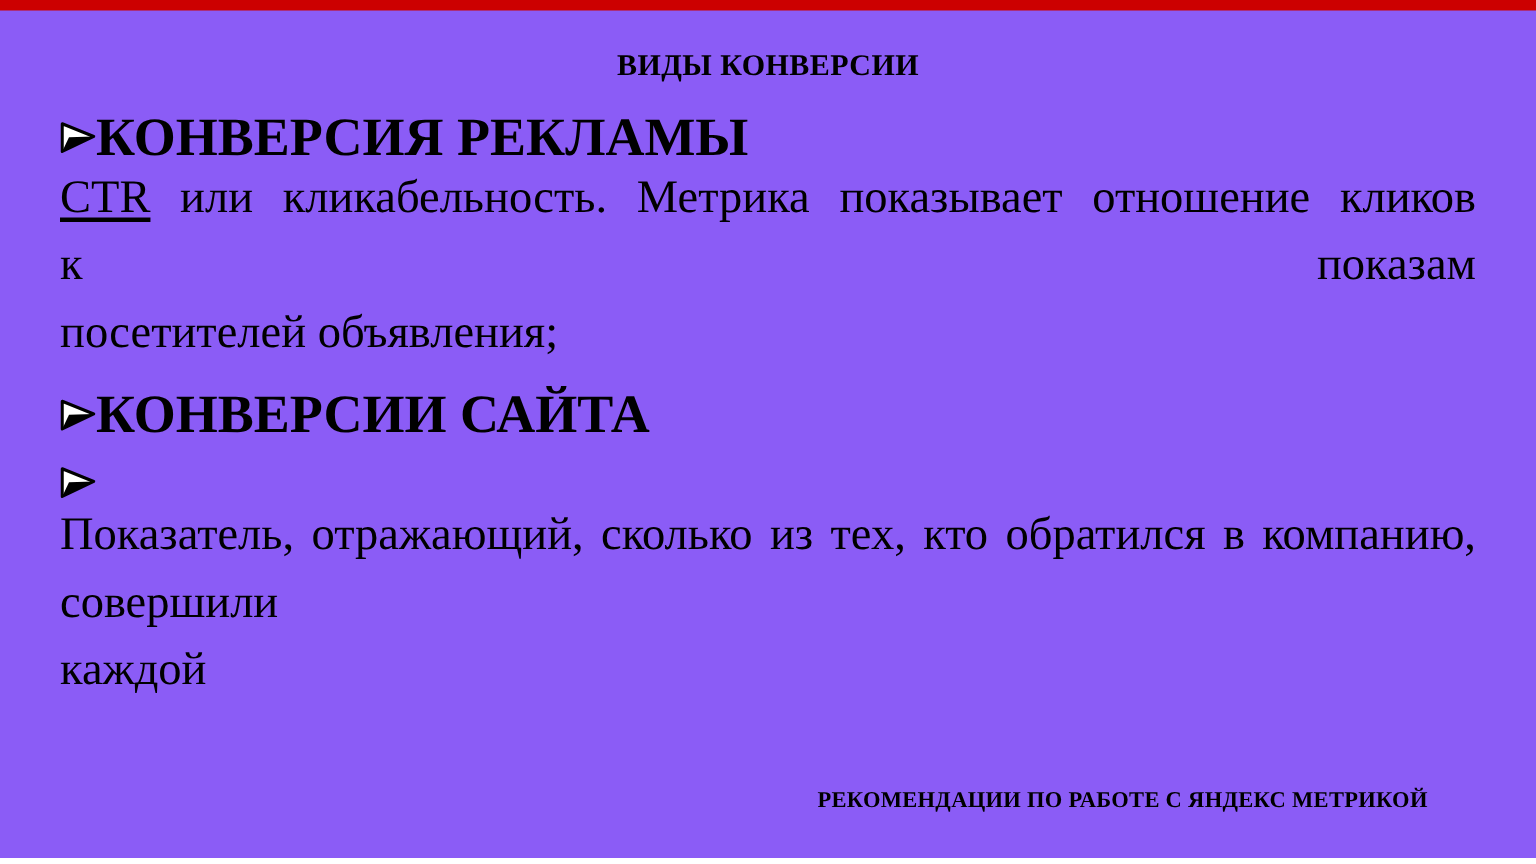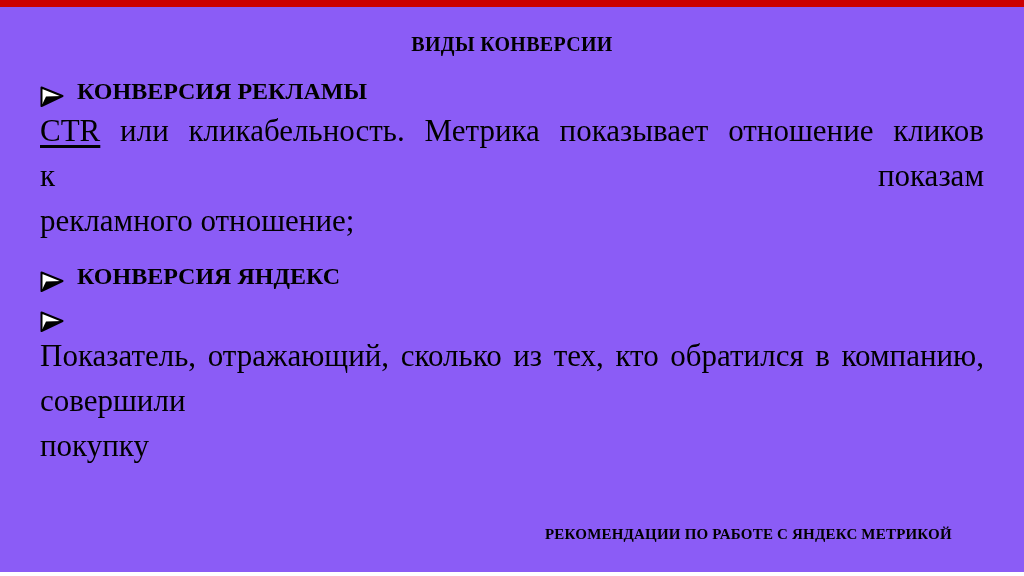--- a/index.html
+++ b/index.html
@@ -29,23 +29,22 @@
     letter-spacing: 0.3px;
   }
   .content {
     position: absolute;
     left: 40px;
     top: 74px;
     width: 944px;
   }
   .heading {
     display: flex;
-    align-items: flex-end;
-    gap: 13px;
-    font-size: 24px;
+    align-items: center;
+    font-size: 36px;
     font-weight: bold;
     line-height: 34px;
     margin-top: 16px;
   }
   .heading:first-child { margin-top: 0; }
   .bullet { flex: 0 0 auto; display: inline-flex; margin-top: 2px; }
   .para .line {
     font-size: 31px;
     line-height: 45px;
   }
@@ -80,44 +79,44 @@
       <span class="bullet">
         <svg width="24" height="22" viewBox="0 0 24 22" aria-hidden="true">
           <polygon points="1.5,1.5 22.5,10 1.5,20" fill="#ffffff" stroke="#000000" stroke-width="2" stroke-linejoin="round"></polygon>
           <polygon points="6,10.5 22.5,10 1.5,20" fill="#000000"></polygon>
         </svg>
       </span>
       <span>КОНВЕРСИЯ РЕКЛАМЫ</span>
     </div>
     <div class="para">
       <div class="line just"><span class="u">CTR</span> <span>или кликабельность. Метрика показывает отношение кликов к&nbsp;показам</span></div>
-      <div class="line">рекламного отношение;</div>
+      <div class="line">посетителей объявления;</div>
     </div>
 
     <div class="heading">
       <span class="bullet">
         <svg width="24" height="22" viewBox="0 0 24 22" aria-hidden="true">
           <polygon points="1.5,1.5 22.5,10 1.5,20" fill="#ffffff" stroke="#000000" stroke-width="2" stroke-linejoin="round"></polygon>
           <polygon points="6,10.5 22.5,10 1.5,20" fill="#000000"></polygon>
         </svg>
       </span>
-      <span>КОНВЕРСИЯ ЯНДЕКС</span>
+      <span>КОНВЕРСИИ САЙТА</span>
     </div>
 
     <div class="heading">
       <span class="bullet">
         <svg width="24" height="22" viewBox="0 0 24 22" aria-hidden="true">
           <polygon points="1.5,1.5 22.5,10 1.5,20" fill="#ffffff" stroke="#000000" stroke-width="2" stroke-linejoin="round"></polygon>
           <polygon points="6,10.5 22.5,10 1.5,20" fill="#000000"></polygon>
         </svg>
       </span>
     </div>
     <div class="para">
       <div class="line just">Показатель, отражающий, сколько из&nbsp;тех, кто обратился в&nbsp;компанию, совершили</div>
-      <div class="line">покупку</div>
+      <div class="line">каждой</div>
     </div>
 
   </div>
 
   <div class="footer">
     <div>РЕКОМЕНДАЦИИ ПО РАБОТЕ С ЯНДЕКС МЕТРИКОЙ</div>
   </div>
 
 </div>
 

